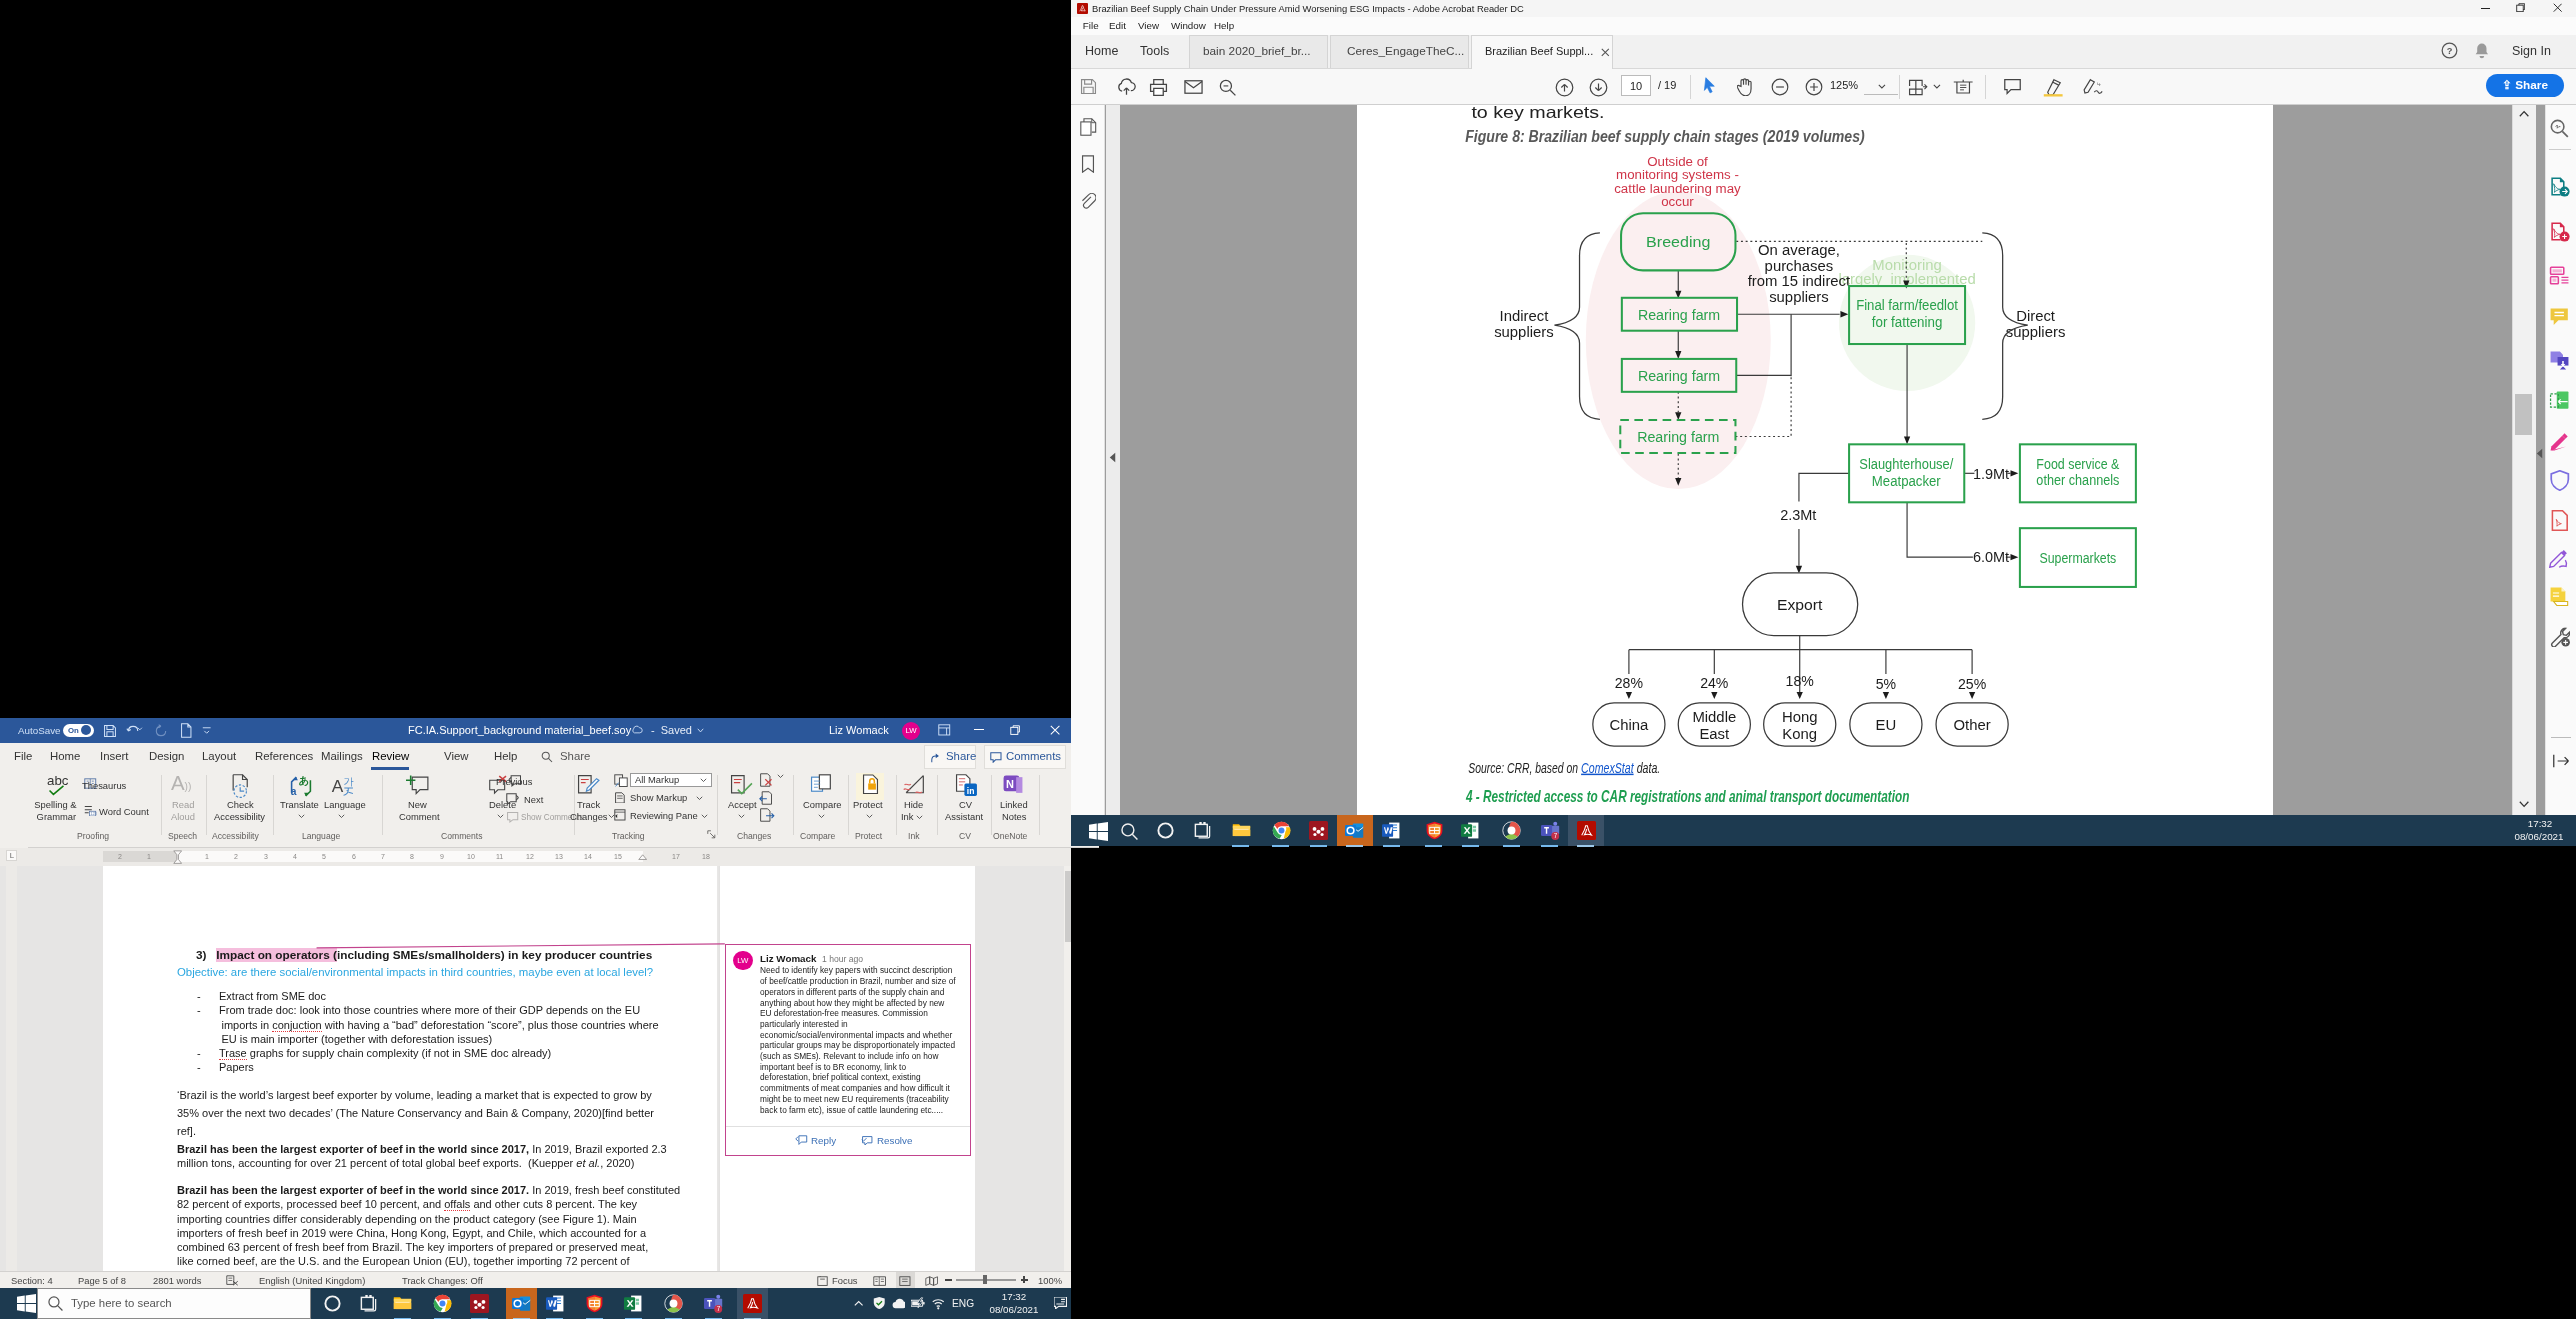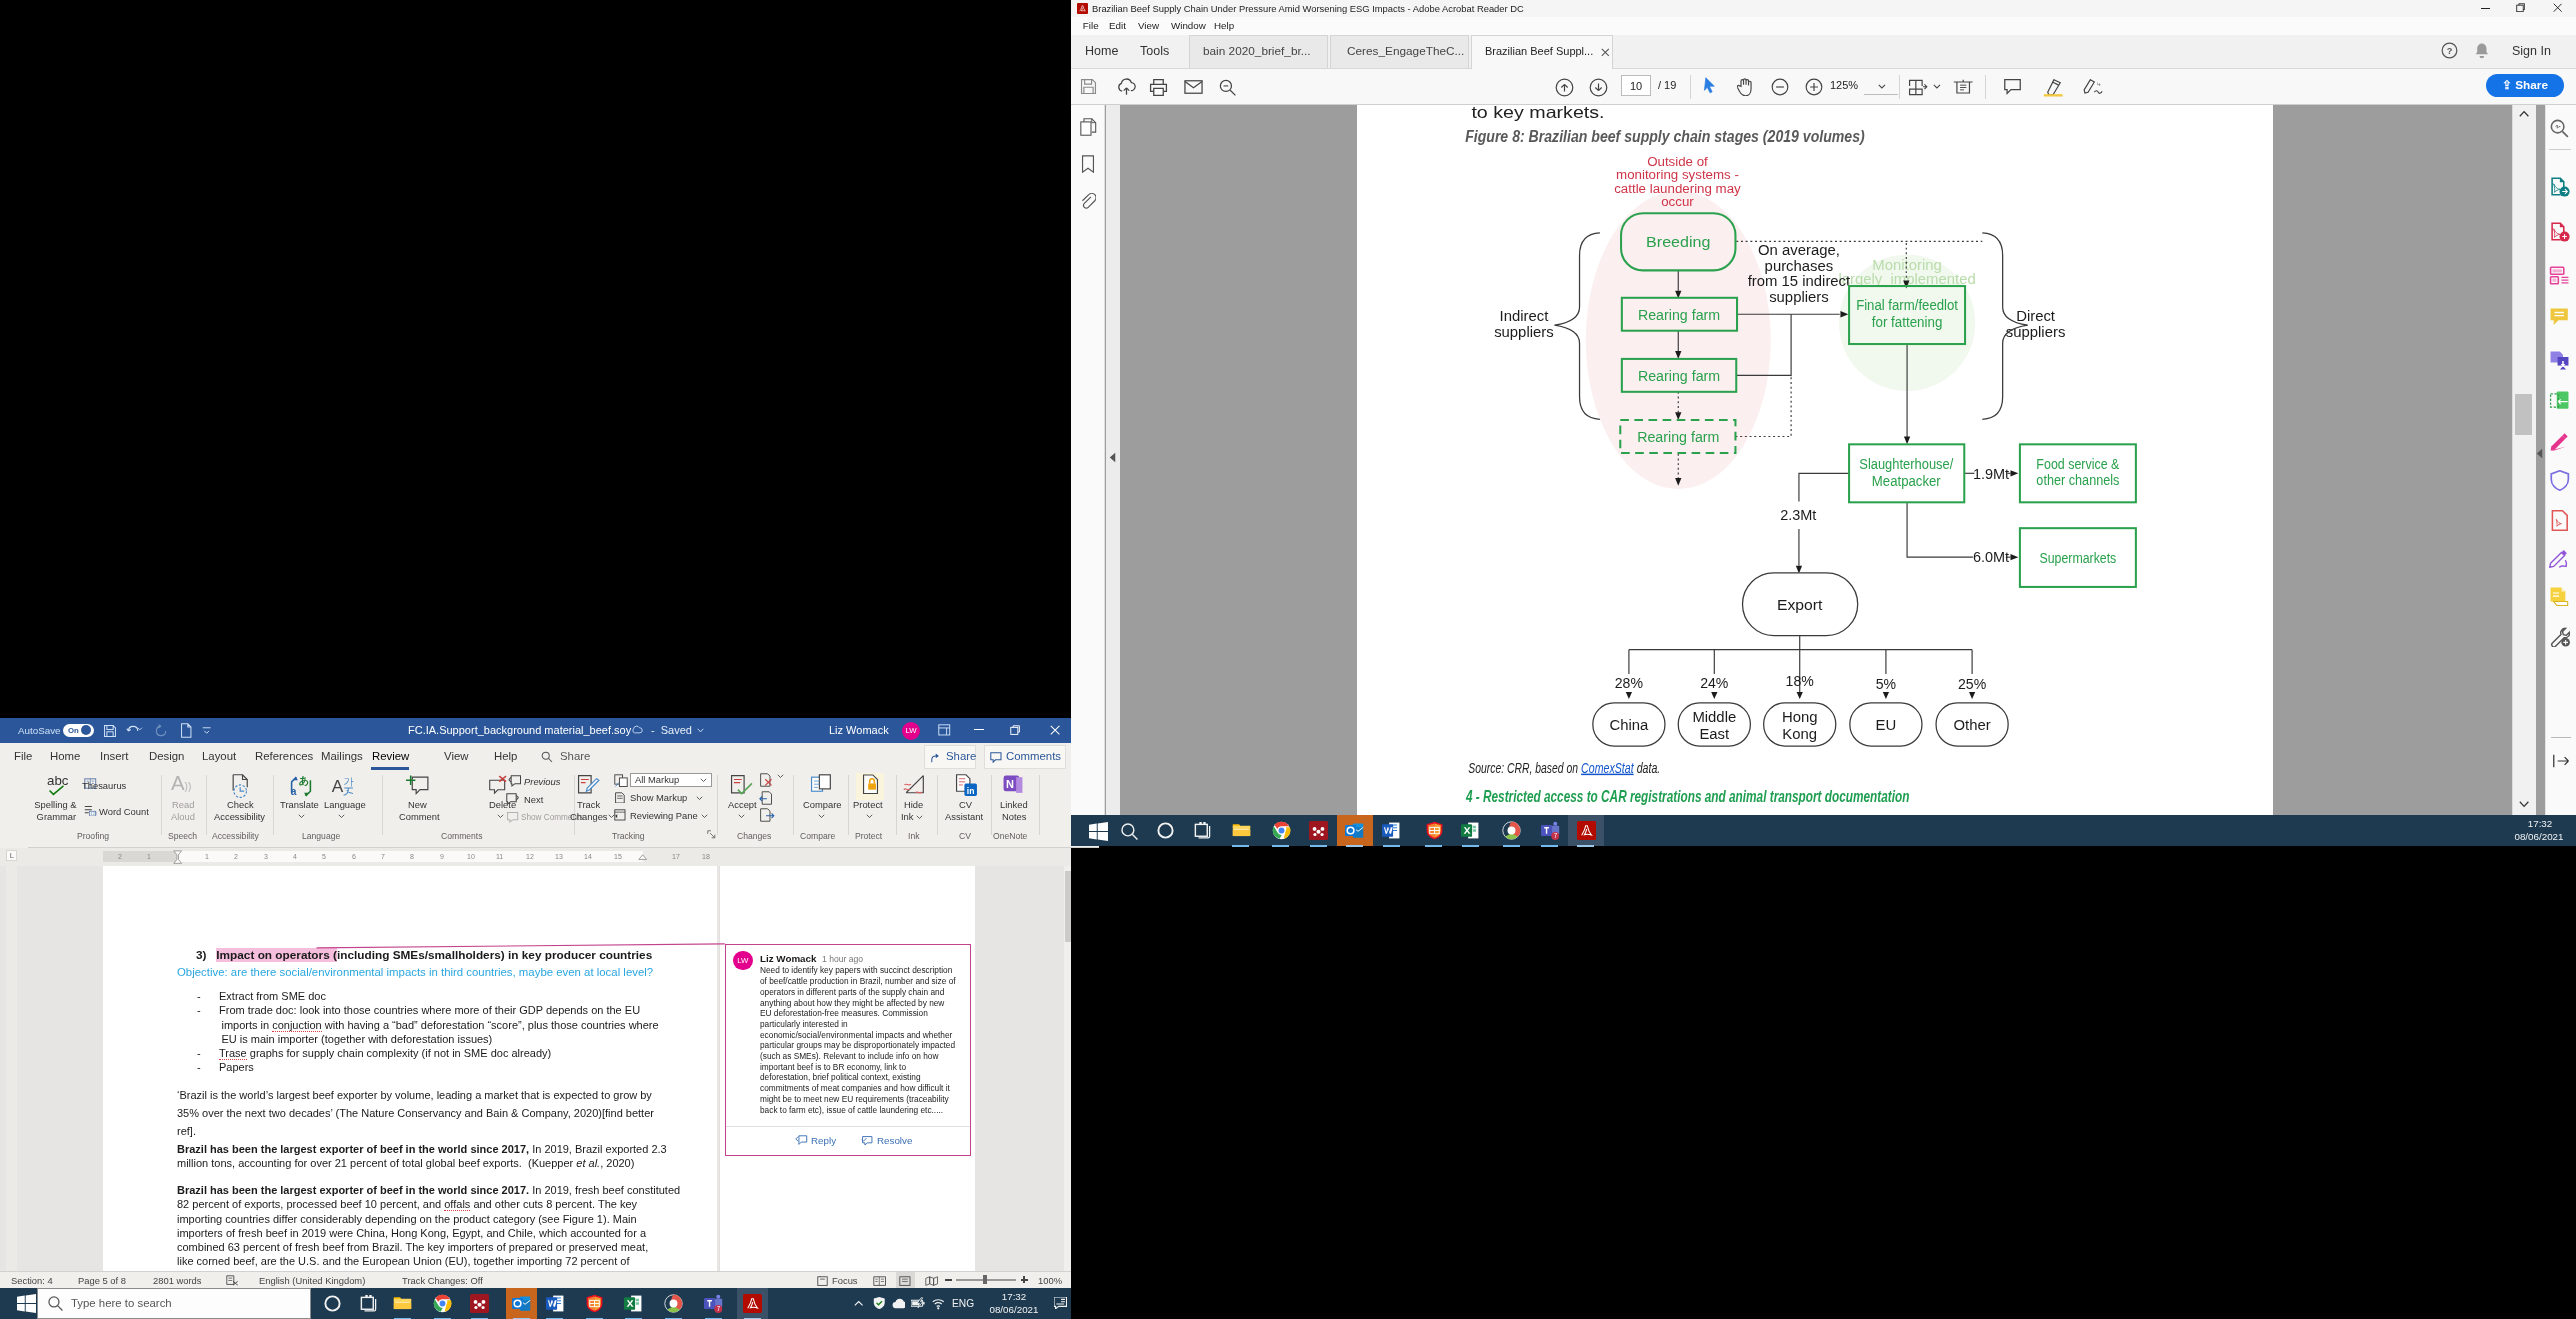--- a/index.html
+++ b/index.html
@@ -185,21 +185,21 @@
         <path d="M18 2l10 8M28 2l-10 8" stroke="#c84141" stroke-width="2.2"></path>
       </svg>
       <span class="abs" style="left:461px;top:27.4px;">Delete</span>
       <svg class="abs" style="left:469px;top:42px" width="7" height="4.7" viewBox="0 0 9 6">
         <path d="M1 1l3.5 3.5L8 1" fill="none" stroke="#444" stroke-width="1.1"></path>
       </svg>
       <svg class="abs" style="left:480px;top:3.1px" width="13.3" height="11.8" viewBox="0 0 17 15">
         <path d="M4 1h12v10H9l-4 3v-3H4z" fill="none" stroke="#444" stroke-width="1.3"></path>
         <path d="M1 6l3-3M1 6l3 3" stroke="#444" stroke-width="1.3"></path>
       </svg>
-      <span class="abs" style="left:496px;top:3.9px;font-style:italic;">Previous</span>
+      <span class="abs" style="left:468px;top:3.9px;">Previous</span>
       <svg class="abs" style="left:478px;top:21px" width="13.3" height="11.8" viewBox="0 0 17 15">
         <path d="M1 1h12v10H6l-4 3v-3H1z" fill="none" stroke="#444" stroke-width="1.3"></path>
         <path d="M16 6l-3-3M16 6l-3 3" stroke="#444" stroke-width="1.3"></path>
       </svg>
       <span class="abs" style="left:496px;top:22px;">Next</span>
       <svg class="abs" style="left:478px;top:39px" width="13.3" height="11.8" viewBox="0 0 17 15">
         <path d="M2 2h13v9H9l-4 3v-3H2z" fill="none" stroke="#b5b3b1" stroke-width="1.3"></path>
       </svg>
       <span class="abs" style="left:493px;top:41px;color:#a09e9c;font-size:8.2px;">Show Comments</span>
       <span class="abs" style="left:413px;top:59px;font-size:8.6px;color:#605e5c;">Comments</span>

